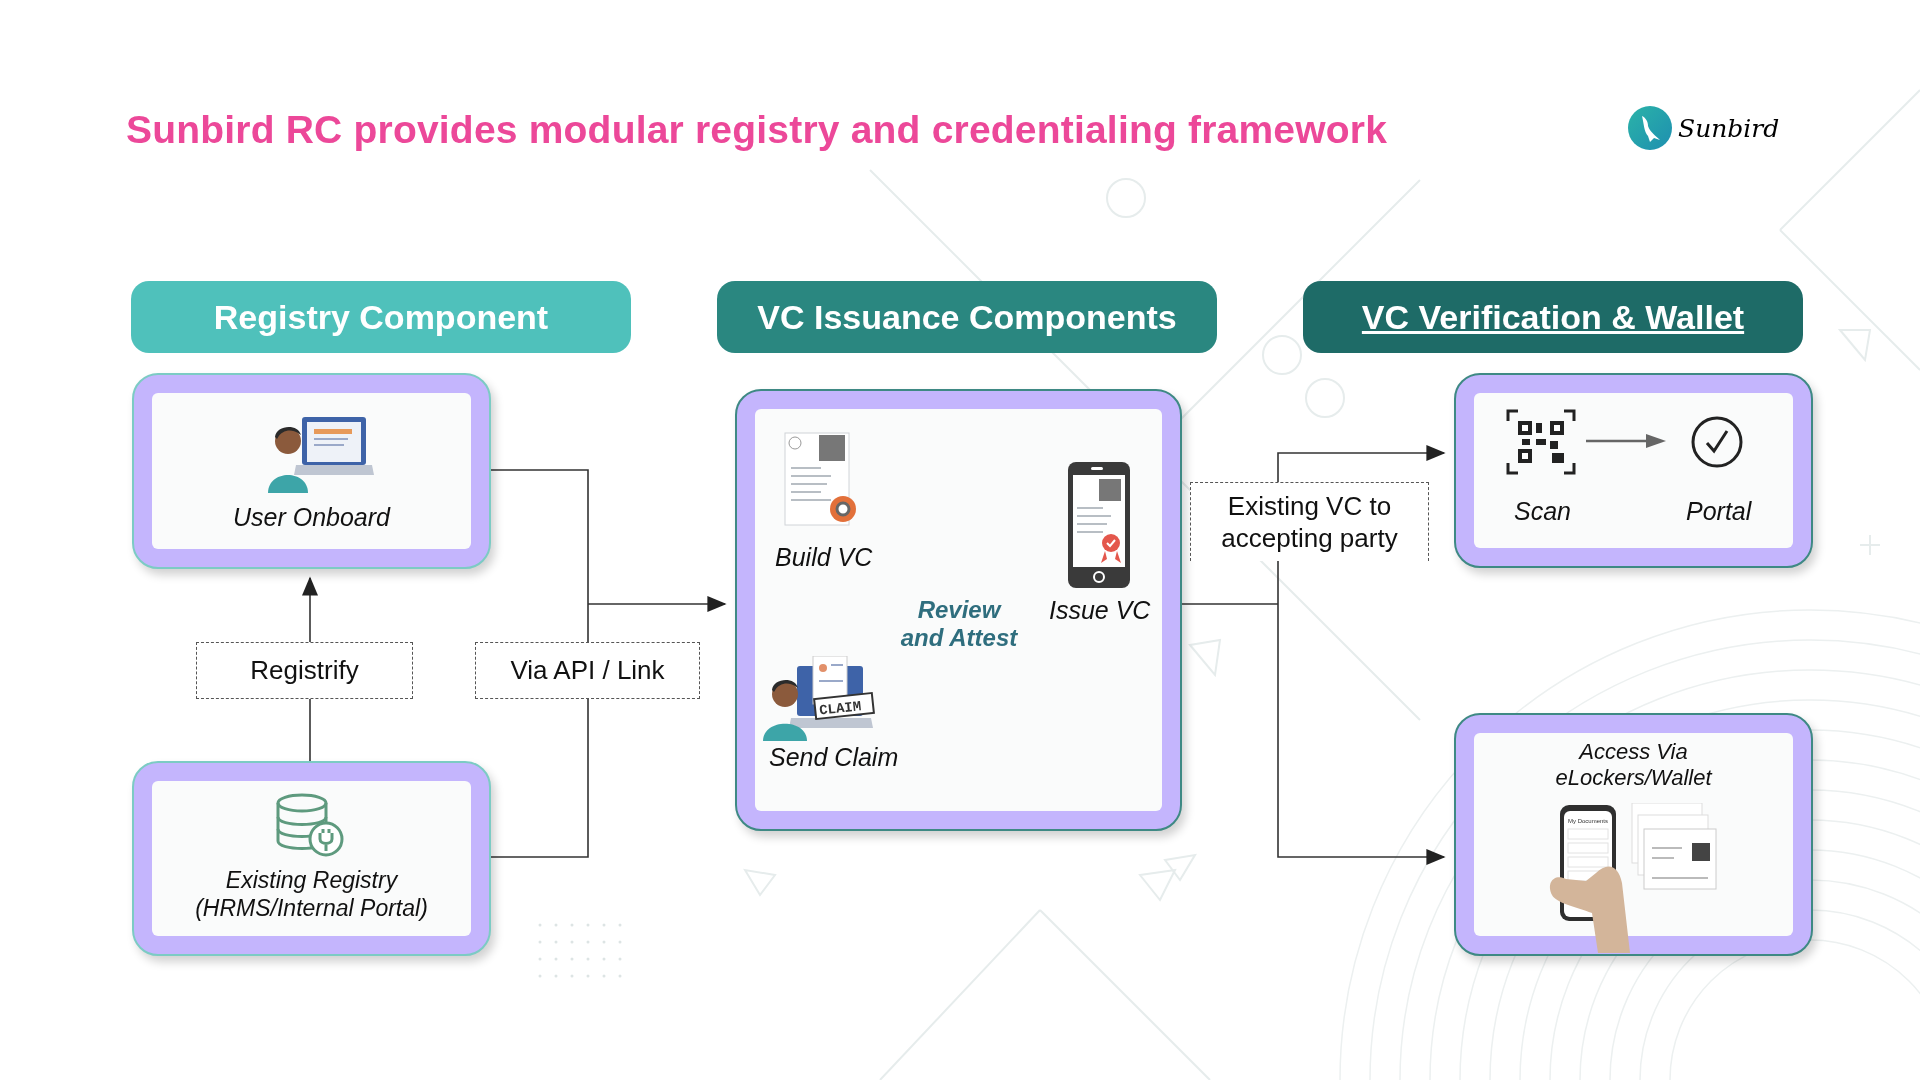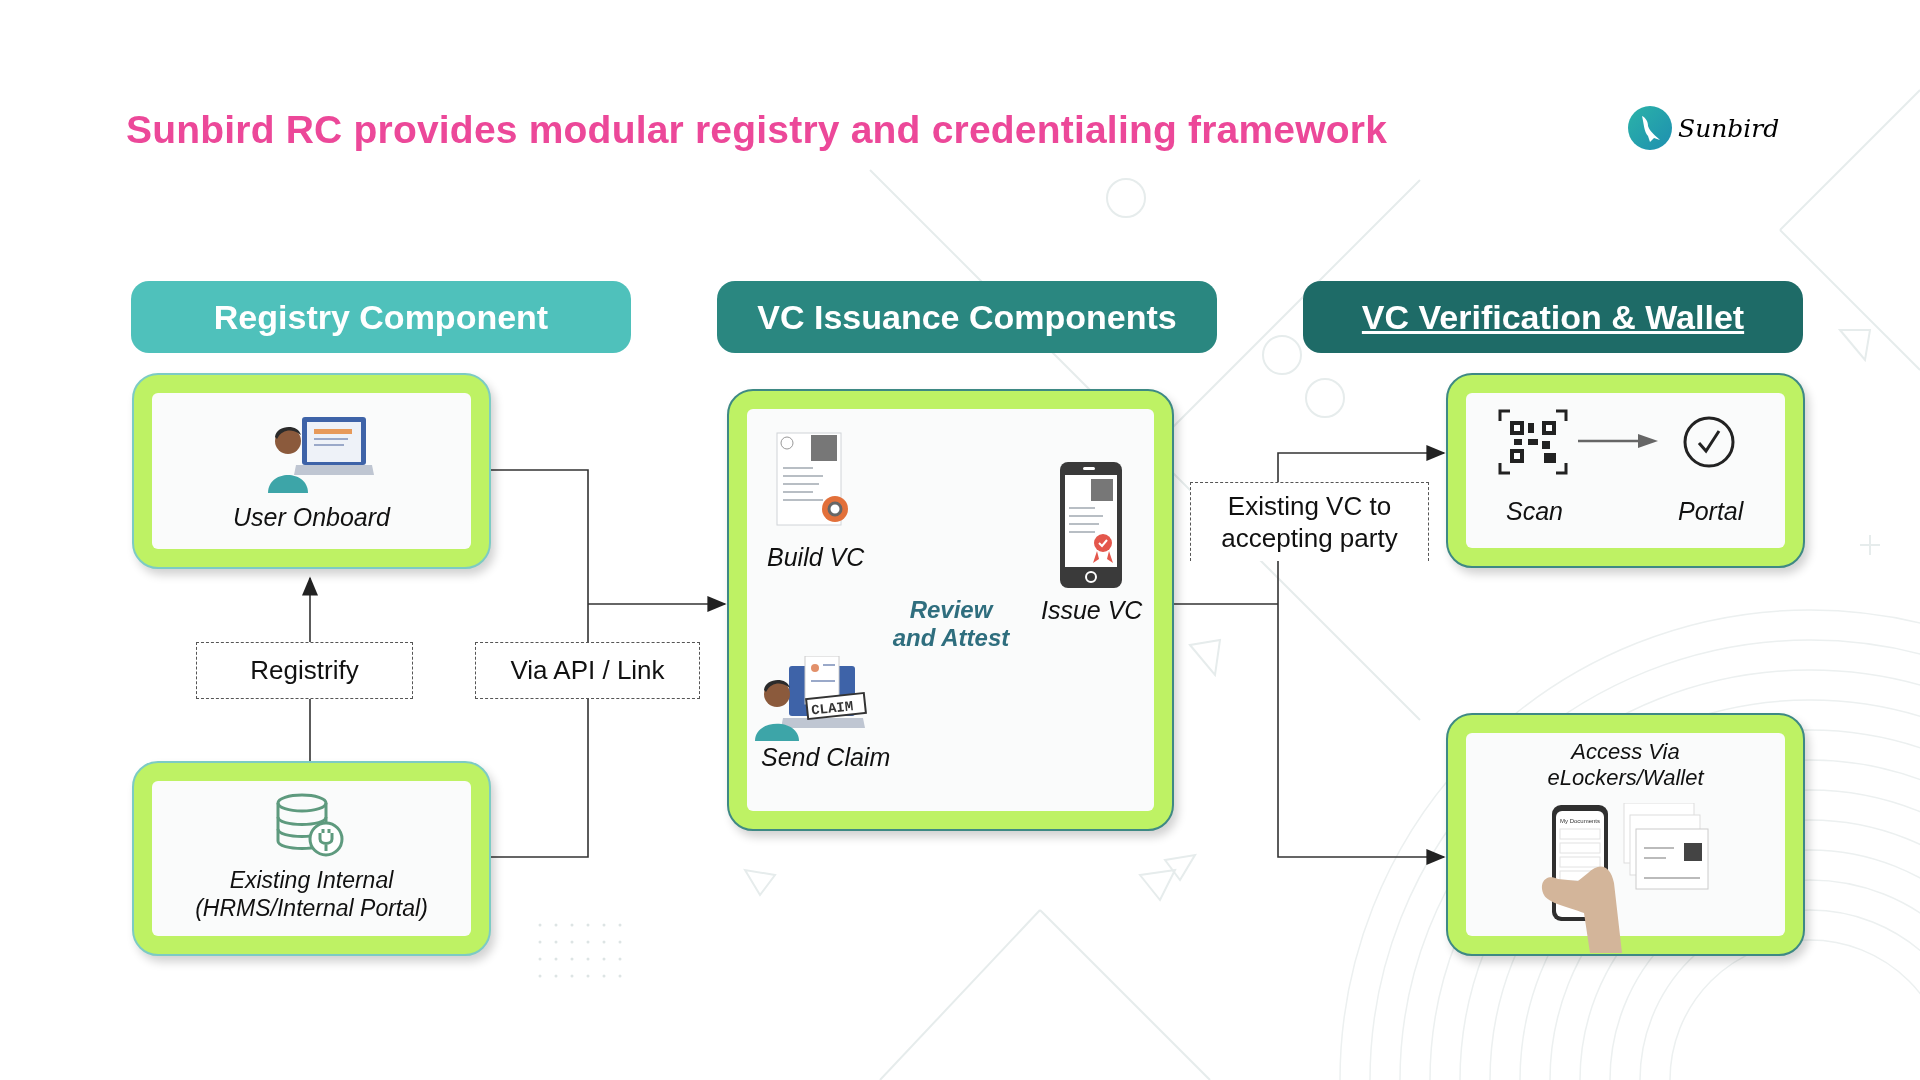--- a/index.html
+++ b/index.html
@@ -3,22 +3,22 @@
 <meta charset="utf-8">
 <style>
   html,body{margin:0;padding:0;}
   body{width:1920px;height:1080px;position:relative;overflow:hidden;background:#ffffff;font-family:"Liberation Sans",sans-serif;}
   .bg{position:absolute;left:0;top:0;width:1920px;height:1080px;}
   .title{position:absolute;left:126px;top:108px;font-size:39px;font-weight:bold;color:#ec4899;letter-spacing:0.2px;}
   .logo{position:absolute;left:1628px;top:106px;display:flex;align-items:center;gap:6px;}
   .logo-circle{width:44px;height:44px;border-radius:50%;background:linear-gradient(135deg,#2BB3A8,#1E8FB0);position:relative;}
   .logo-text{font-family:"DejaVu Serif",serif;font-style:italic;font-size:25px;color:#000000;}
   .hdr{position:absolute;top:241px;height:72px;border-radius:18px;color:#fff;font-weight:bold;font-size:34px;display:flex;align-items:center;justify-content:center;margin-top:40px;}
-  .box{position:absolute;background:#bef264;border:2px solid #7CCBC4;border-radius:26px;box-shadow:4px 6px 10px rgba(0,0,0,0.18);}
-  .box.dark{border-color:#3E8984;}
+  .box{position:absolute;background:#c4b5fd;border:2px solid #7CCBC4;border-radius:26px;box-shadow:4px 6px 10px rgba(0,0,0,0.18);}
+  .box.dark{border-color:#3E8984;margin-left:8px;}
   .inner{position:absolute;left:18px;right:18px;top:18px;bottom:18px;background:#FAFBFB;border-radius:6px;}
   .lbl{position:absolute;font-style:italic;font-size:25px;color:#111;text-align:center;white-space:nowrap;}
   .dash{position:absolute;border:1.5px dashed #555;background:#fff;display:flex;align-items:center;justify-content:center;font-size:26px;color:#111;text-align:center;line-height:1.25;}
   svg.lines{position:absolute;left:0;top:0;}
   .review{position:absolute;left:880px;top:594px;font-size:24px;font-weight:bold;font-style:italic;color:#2F6E7E;text-align:center;line-height:1.15;width:140px;}
 </style>
 </head>
 <body>
 
 <svg class="bg" width="1920" height="1080" viewBox="0 0 1920 1080">
@@ -157,21 +157,21 @@
     <g stroke="#5E9A7E" stroke-width="3" fill="none">
       <ellipse cx="26" cy="10" rx="24" ry="8"></ellipse>
       <path d="M2 10 L2 48 C2 58 50 58 50 48 L50 10"></path>
       <path d="M2 24 C2 34 50 34 50 24"></path>
       <path d="M2 36 C2 46 50 46 50 36"></path>
       <circle cx="50" cy="46" r="16" fill="#fff"></circle>
       <path d="M44 40 L44 46 C44 52 56 52 56 46 L56 40 M50 52 L50 58 M47 40 L47 36 M53 40 L53 36"></path>
     </g>
   </svg>
   <div class="lbl" style="left:0;right:0;top:104px;font-size:23px;line-height:1.2;">
-    <div>Existing Internal</div>
+    <div>Existing Registry</div>
     <div>(HRMS/Internal Portal)</div>
   </div>
 </div>
 
 <div class="box dark" style="left:727px;top:389px;width:443px;height:438px;">
   <div class="inner"></div>
   <svg style="position:absolute;left:46px;top:40px;" width="80" height="100" viewBox="0 0 80 100">
     <rect x="2" y="2" width="64" height="92" fill="#fff" stroke="#D0D4D8"></rect>
     <circle cx="12" cy="12" r="6" fill="none" stroke="#999"></circle>
     <rect x="36" y="4" width="26" height="26" fill="#777"></rect>

